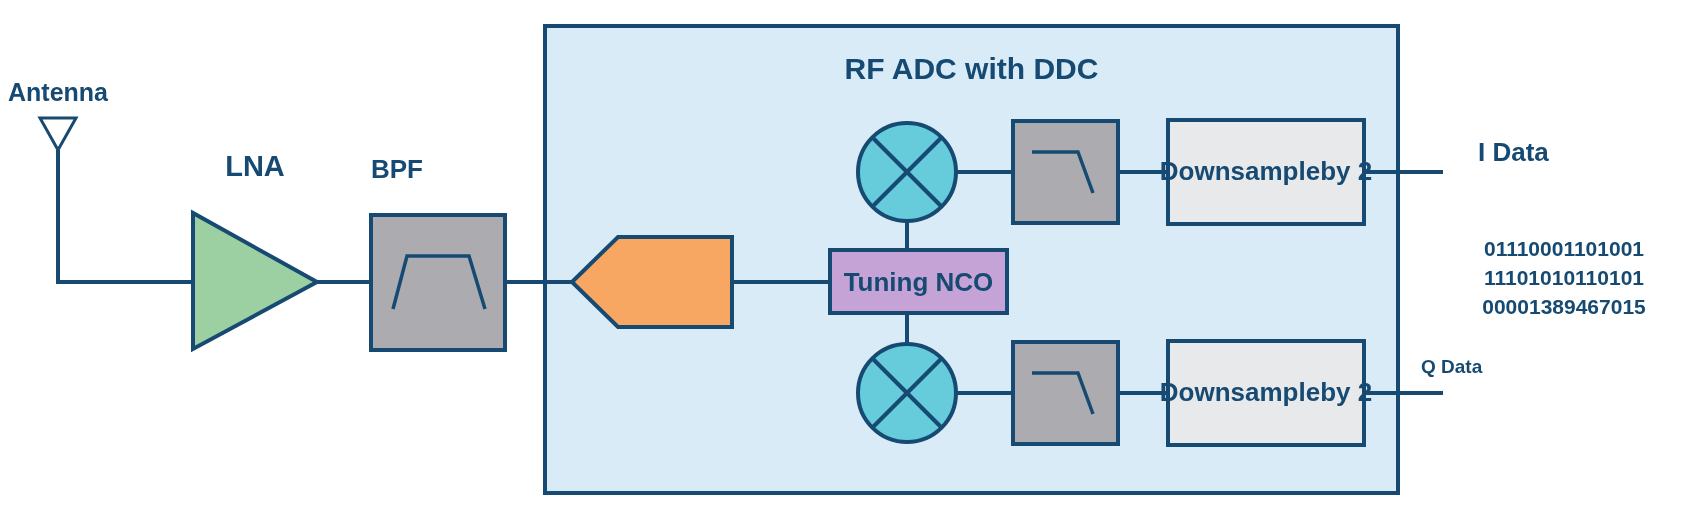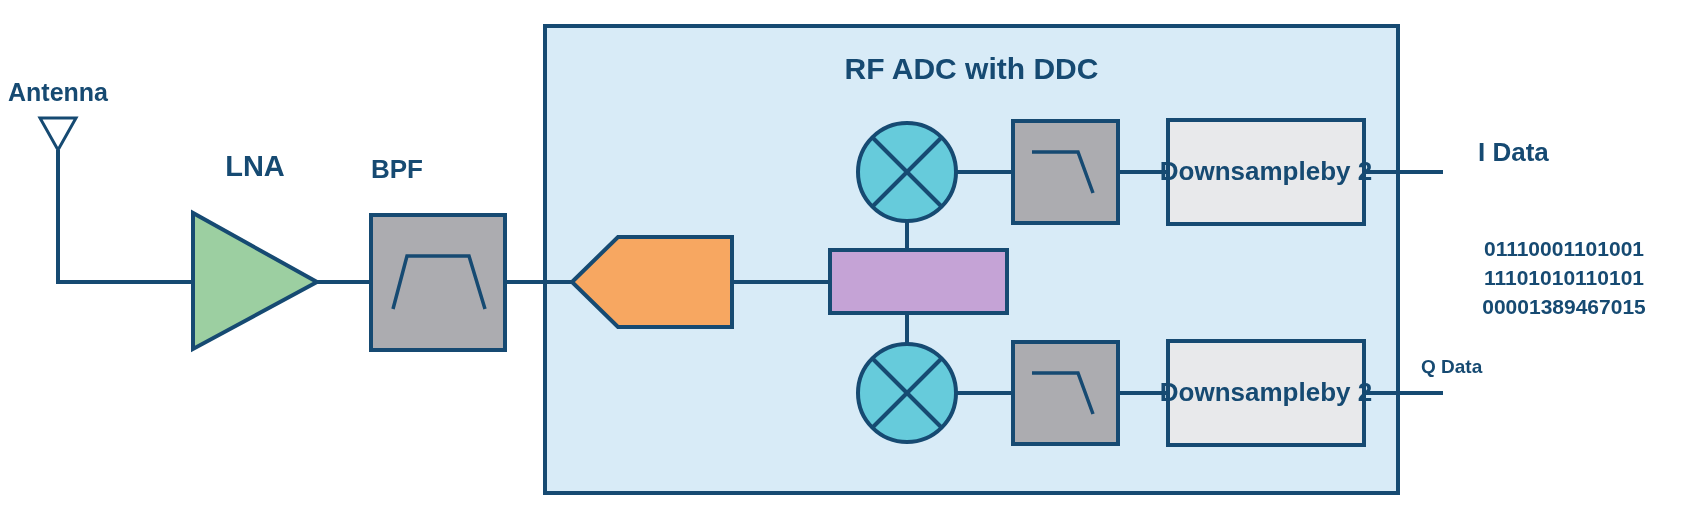--- a/index.html
+++ b/index.html
@@ -96,20 +96,21 @@
     <polyline class="resp" points="1032,373 1078,373 1093,414"></polyline>
 
     <rect x="1168" y="120" width="196" height="104" class="shape f-lgray"></rect>
     <rect x="1168" y="341" width="196" height="104" class="shape f-lgray"></rect>
   </svg>
 
   <div class="lbl lbl-antenna">Antenna</div>
   <div class="lbl lbl-lna">LNA</div>
   <div class="lbl lbl-bpf">BPF</div>
   <div class="lbl lbl-title">RF ADC with DDC</div>
+  <div class="lbl lbl-nco">Tuning NCO</div>
 
   <div class="lbl lbl-ds lbl-ds-i">
     <span>Downsample</span>
     <span>by 2</span>
   </div>
   <div class="lbl lbl-ds lbl-ds-q">
     <span>Downsample</span>
     <span>by 2</span>
   </div>
 

